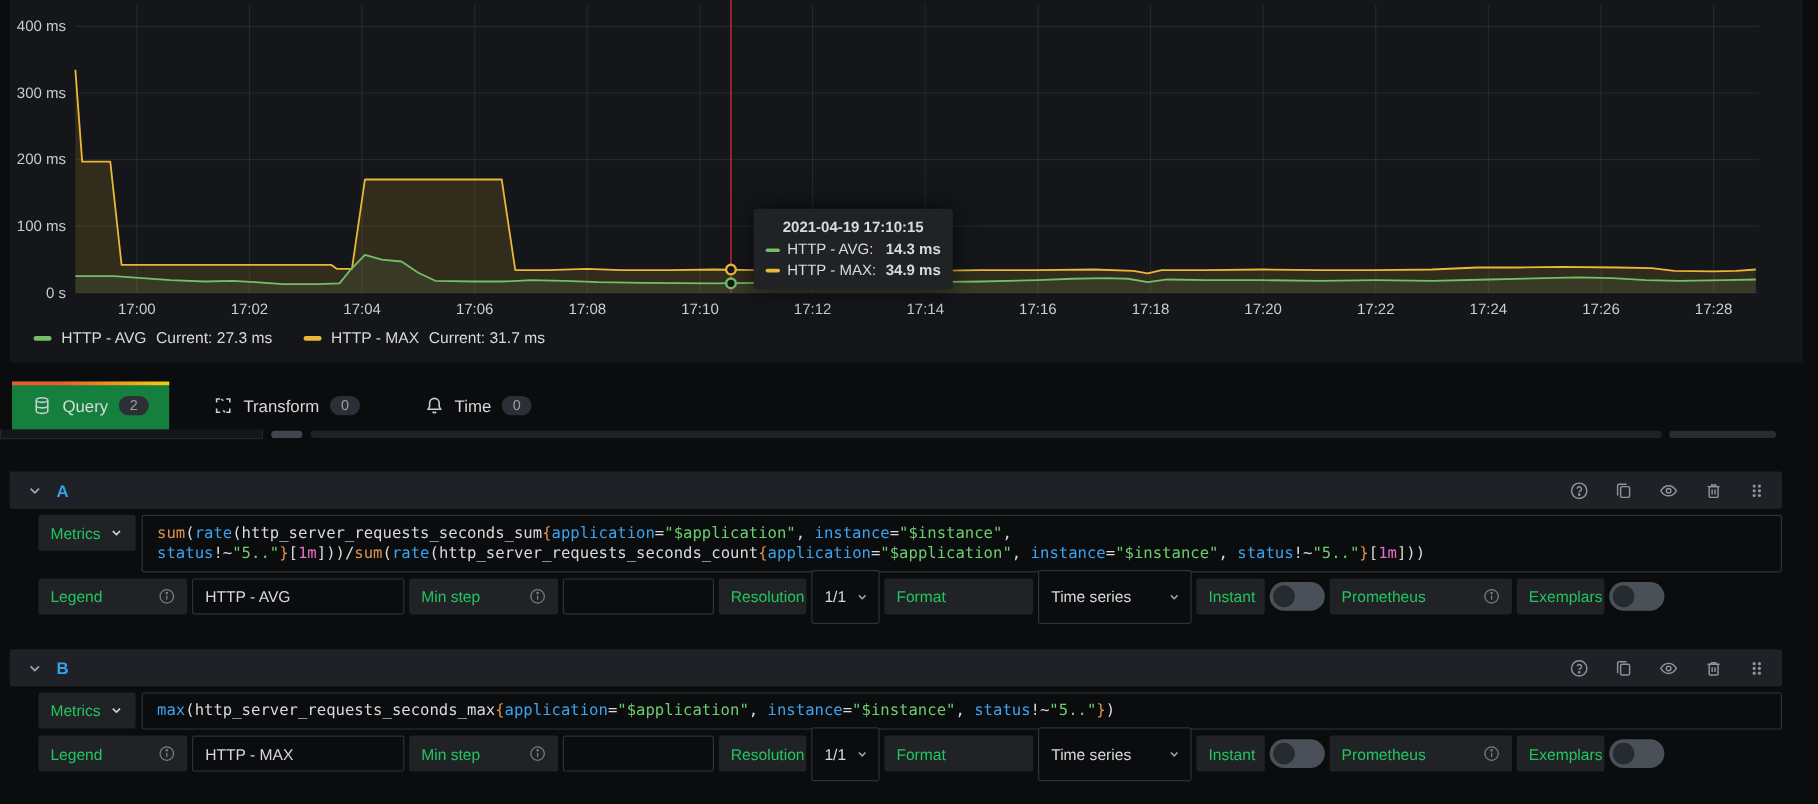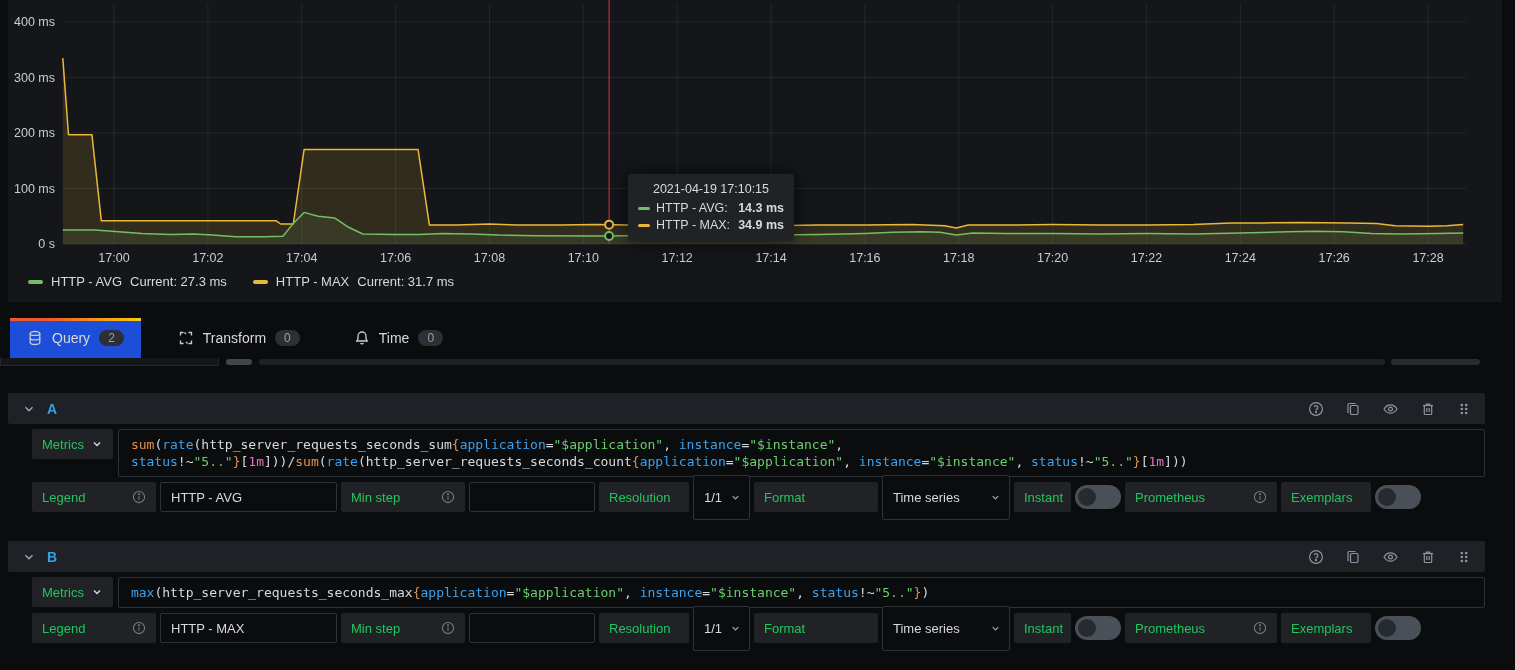--- a/index.html
+++ b/index.html
@@ -14,29 +14,29 @@
 
   .chart-legend { position:absolute; left:28px; top:274px; display:flex; align-items:center; gap:26px; font-size:13px; }
   .legend-item { display:flex; align-items:center; gap:8px; cursor:pointer; }
   .legend-dash { width:15px; height:4px; border-radius:2px; }
   .legend-name { color:#d8d9da; }
   .legend-current { color:#d8d9da; }
 
   .tooltip { position:absolute; left:628px; top:174px; width:166px; background:#202226;
              border-radius:3px; padding:8px 10px 9px; box-shadow:0 0 20px rgba(0,0,0,.65);
              font-size:12.5px; z-index:5; }
-  .tooltip-title { font-weight:400; text-align:center; margin-bottom:5px; white-space:nowrap; }
+  .tooltip-title { font-weight:700; text-align:center; margin-bottom:5px; white-space:nowrap; }
   .tooltip-row { display:flex; align-items:center; gap:6px; margin-top:3px; white-space:nowrap; }
   .tooltip-dash { width:12px; height:3px; border-radius:1.5px; flex:none; }
   .tooltip-val { margin-left:auto; font-weight:700; }
 
   
   .tabbar { position:absolute; left:0; top:318px; width:1515px; height:40px; display:flex; align-items:stretch; padding-left:10px; }
   .tab { position:relative; display:flex; align-items:center; gap:9px; padding:0 17px; font-size:14px; color:#d8d9da; cursor:pointer; }
-  .tab.active { background:#1d4ed8; }
+  .tab.active { background:#15803d; }
   .tab.active .tab-accent { position:absolute; left:0; top:0; right:0; height:3px;
         background:linear-gradient(90deg,#f05a28 30%,#fbca0a 99%); }
   .tab + .tab { margin-left:20px; }
   .tab-badge { background:#2d2f36; color:#9aa0a6; font-size:12px; border-radius:10px; padding:1px 9px; }
   .tab svg { flex:none; }
 
   
   .strip-box   { position:absolute; left:0;  top:358px; width:219px; height:8px; border:1px solid #24272c; border-top:none; background:#141619; }
   .strip-thumb { position:absolute; left:226px; top:359px; width:26px;  height:6px; background:#41454c; border-radius:3px; }
   .strip-track { position:absolute; left:259px; top:359px; width:1126px; height:6px; background:#1e2126; border-radius:3px; }
@@ -59,21 +59,21 @@
           font-family:"DejaVu Sans Mono", monospace; font-size:13px; line-height:17px;
           padding:6px 12px; color:#d8d9da; white-space:pre-wrap; min-height:30px; }
   .tk-kw{color:#e0924e} .tk-fn{color:#3ba3f0} .tk-m{color:#d8d9da} .tk-lb{color:#3ba3f0}
   .tk-s{color:#6ccf6e} .tk-p{color:#d8d9da} .tk-br{color:#e0924e} .tk-d{color:#e86ec9}
   .opts { display:flex; gap:4px; margin-top:5px; height:30px; align-items:center; }
   .gf-input { background:#0b0c0e; border:1px solid #2c3235; border-radius:2px; color:#d8d9da;
               font-size:13px; height:30px; padding:0 10px; font-family:"Liberation Sans", sans-serif; }
   .gf-select { background:#0b0c0e; border:1px solid #2c3235; border-radius:2px; color:#d8d9da;
                font-size:13px; height:45px; display:flex; align-items:center; justify-content:space-between;
                padding:0 8px 0 10px; cursor:pointer; flex:none; }
-  .w57{width:57px}.w73{width:90px}.w110{width:124px}.w112{width:124px}.w126{width:126px}
+  .w57{width:57px}.w73{width:73px}.w110{width:124px}.w112{width:124px}.w126{width:126px}
   .w128{width:128px}.w152{width:152px}.w177{width:177px}
   .toggle { width:46px; height:24px; border-radius:12px; background:#4a5057; position:relative; cursor:pointer; flex:none; }
   .toggle .knob { position:absolute; left:3px; top:3px; width:18px; height:18px; border-radius:50%; background:#262b30; }
 </style>
 </head>
 <body>
 
 <div class="stage">
 
   <div class="chart-panel"></div>

